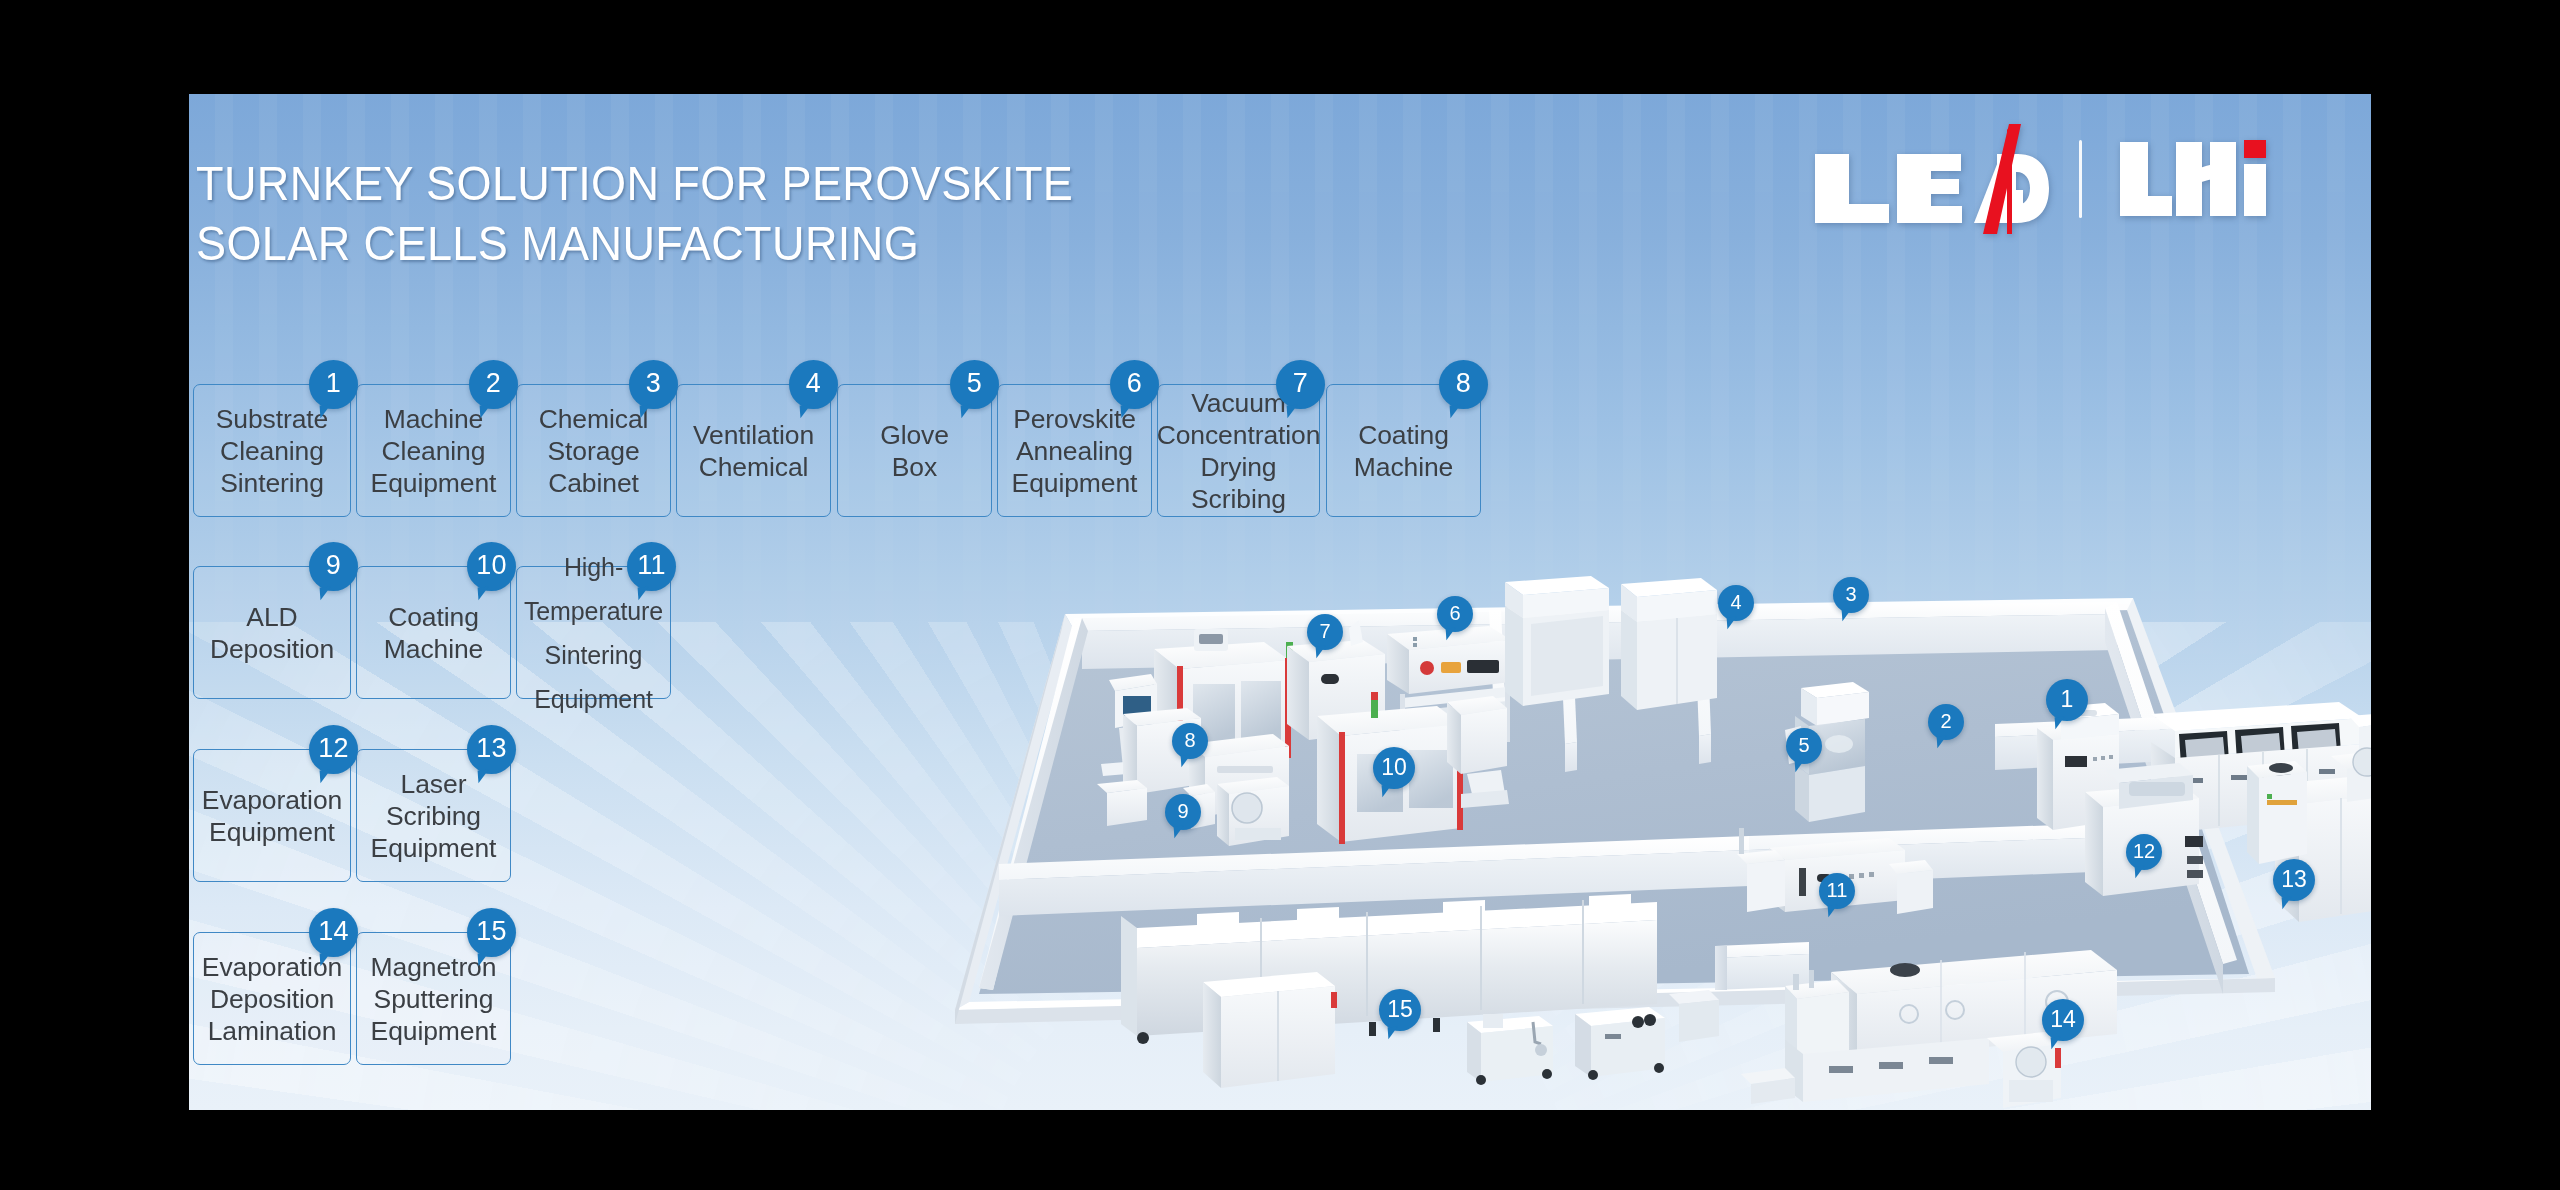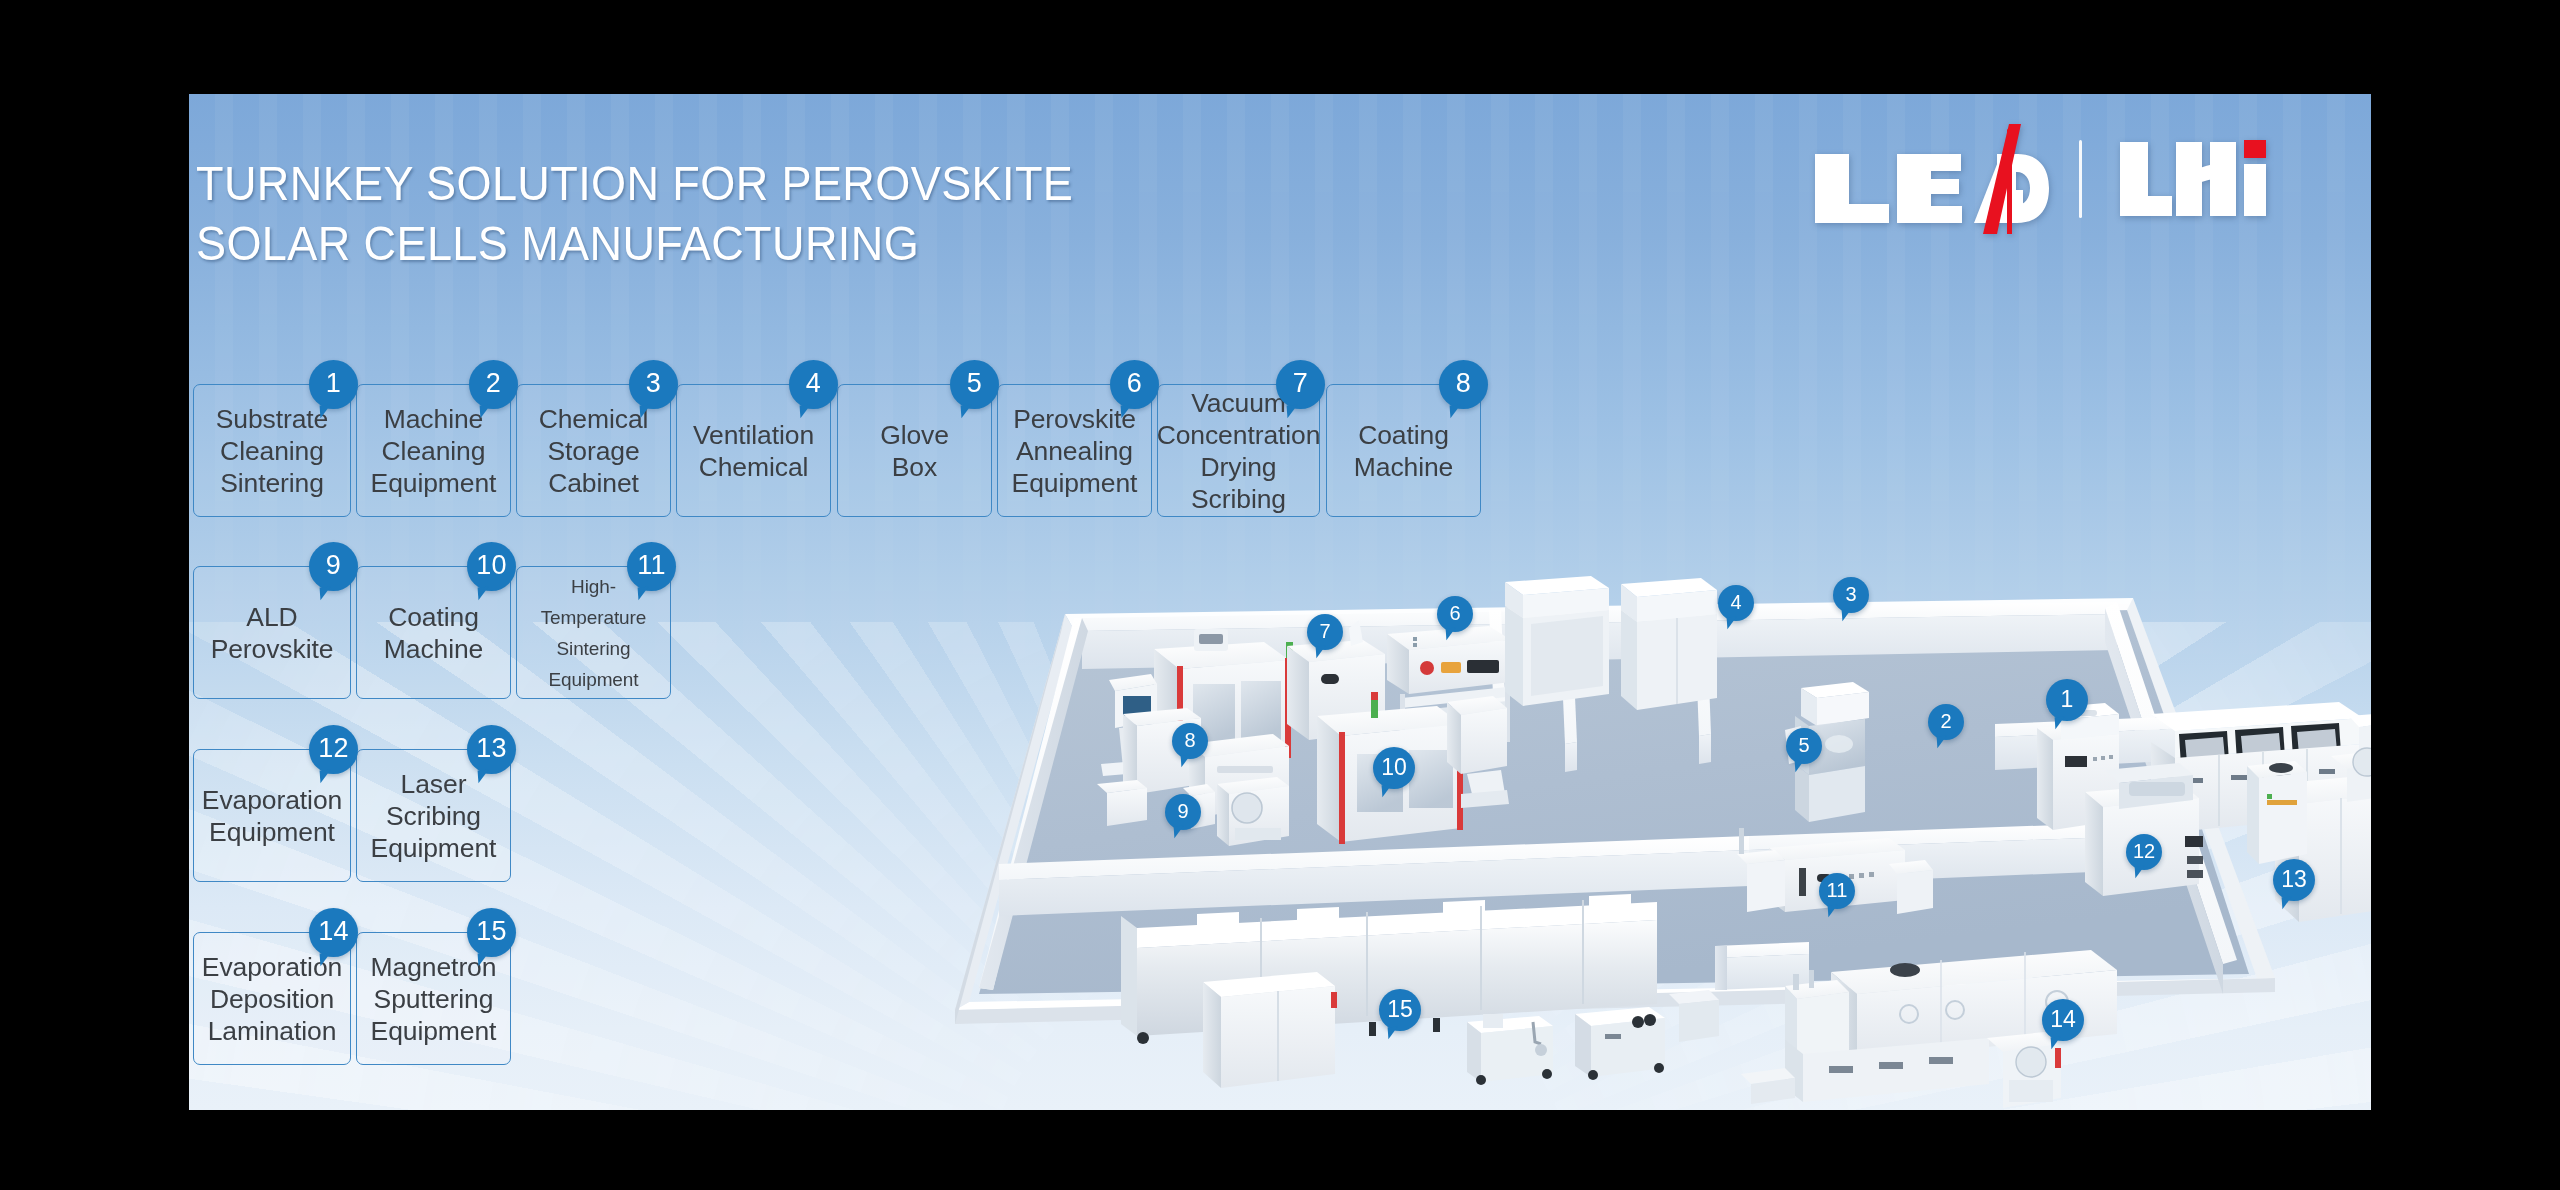--- a/index.html
+++ b/index.html
@@ -674,36 +674,36 @@
       </div>
     <div class="label">Coating
 Machine</div>
   </div>
 
   <div class="card" style="left:4px;   top:472px; width:158px; height:133px;">
     <div class="badge" style="left:115px; top:-25px;">
         <span>9</span>
       </div>
     <div class="label">ALD
-Perovskite</div>
+Deposition</div>
   </div>
 
   <div class="card" style="left:167px; top:472px; width:155px; height:133px;">
     <div class="badge" style="left:110px; top:-25px;">
         <span>10</span>
       </div>
     <div class="label">Coating
 Machine</div>
   </div>
 
   <div class="card" style="left:327px; top:472px; width:155px; height:133px;">
     <div class="badge" style="left:110px; top:-25px;">
         <span>11</span>
       </div>
-    <div class="label" style="font-size:19px; line-height:31px;">High-Temperature
+    <div class="label" style="font-size:25px; line-height:44px;">High-Temperature
 Sintering
 Equipment</div>
   </div>
 
   <div class="card" style="left:4px;   top:655px; width:158px; height:133px;">
     <div class="badge" style="left:115px; top:-25px;">
         <span>12</span>
       </div>
     <div class="label">Evaporation
 Equipment</div>

